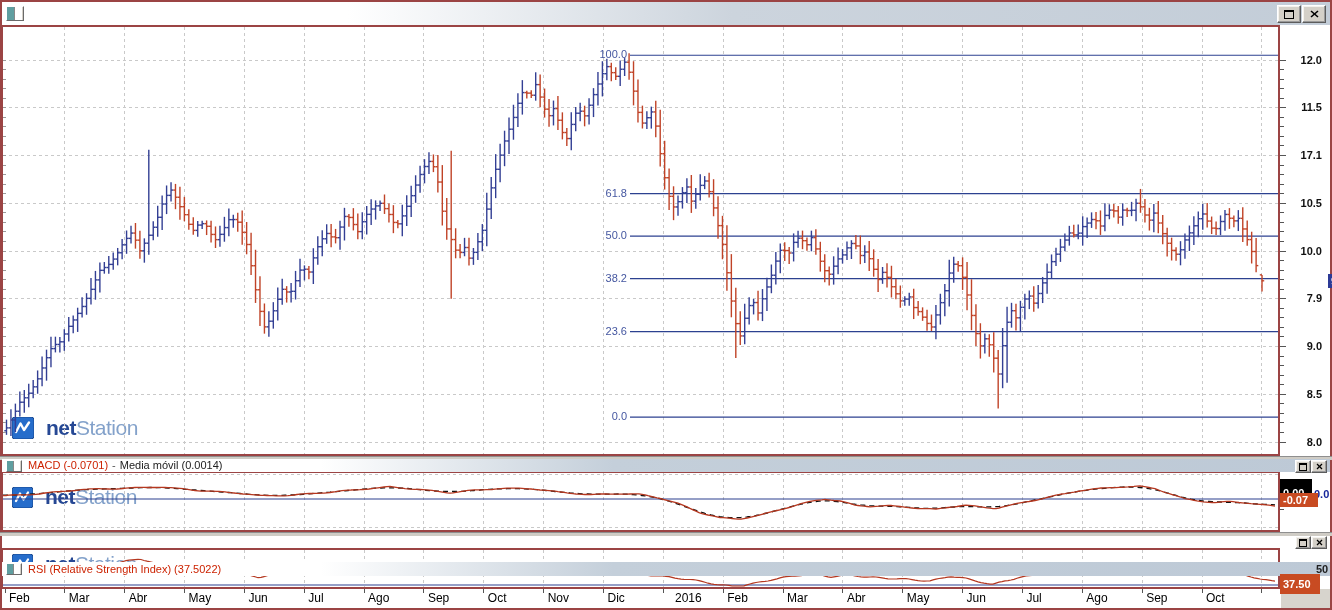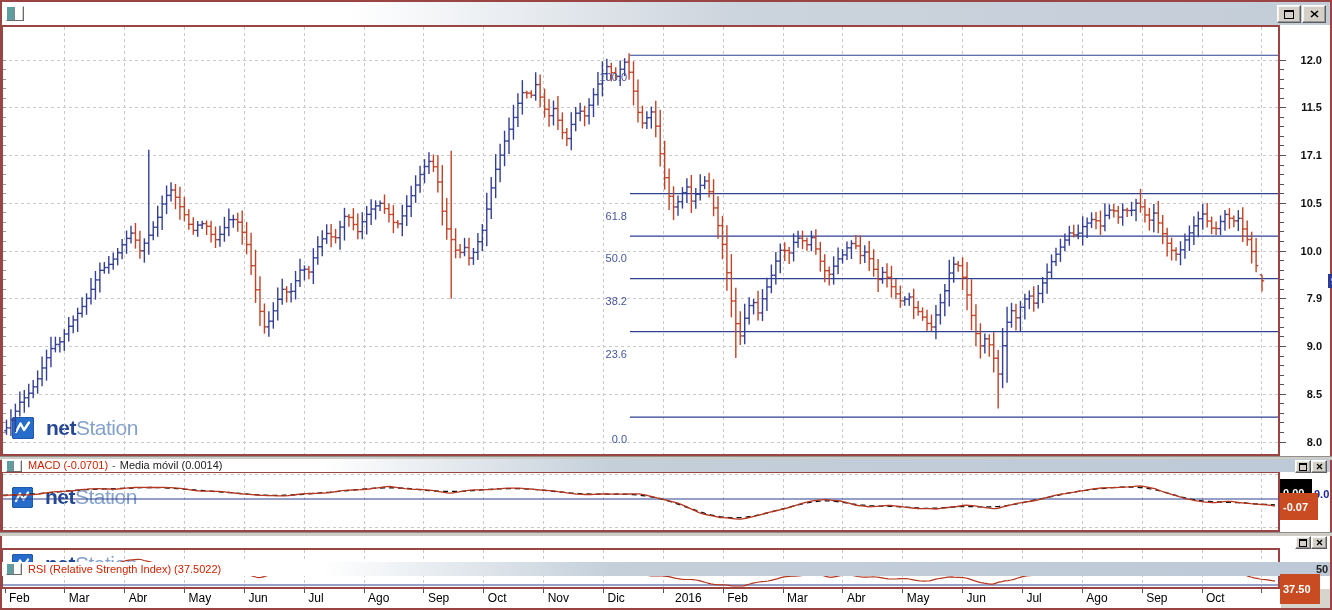--- a/index.html
+++ b/index.html
@@ -31,21 +31,21 @@
   .chart-icon .cellA{background:#5f9ea0;}
   .chart-icon .cellB{background:#ffffff;border-left:1px solid #888;}
   
   .logo{position:absolute;z-index:1;display:flex;align-items:center;gap:12px;opacity:.95;}
   .logo .ntxt{font-size:21px;letter-spacing:-.5px;white-space:pre;}
   .logo .nb{font-weight:bold;color:#1b3f8f;}
   .logo .nl{color:#7d9dc8;}
   
   .pricelabel{position:absolute;z-index:3;width:38px;text-align:right;font-size:11px;font-weight:bold;color:#111;}
   .monthlabel{position:absolute;z-index:3;top:591px;font-size:12px;color:#000;white-space:pre;}
-  .fiblabel{position:absolute;z-index:3;width:50px;text-align:right;font-size:11px;color:#4456a0;margin-top:23px;}
+  .fiblabel{position:absolute;z-index:3;width:50px;text-align:right;font-size:11px;color:#4456a0;}
   .badge{position:absolute;z-index:4;color:#fff;font-size:11px;font-weight:bold;
          display:flex;align-items:center;padding-left:3px;box-sizing:border-box;}
   .axis-side-label{position:absolute;z-index:3;font-size:11px;font-weight:bold;}
   .graycorner{position:absolute;z-index:3;left:1281px;top:589px;width:49px;height:19px;background:#d7d4cd;}
 </style>
 </head>
 <body>
 
 <div id="window">
 
@@ -1752,24 +1752,24 @@
     </div>
   <div class="winbtn" style="left:1311px;top:536px;width:14px;height:11px;z-index:4;">
     <svg width="7" height="7">
         <line x1="1" y1="1" x2="6" y2="6" stroke="#000" stroke-width="1.3"></line>
         <line x1="6" y1="1" x2="1" y2="6" stroke="#000" stroke-width="1.3"></line>
       </svg>
   </div>
 
   <div class="badge" style="left:1280px;top:274px;width:38px;height:14px;background:#2c3a96;margin-left:48px;">9.688</div>
   <div class="badge" style="left:1280px;top:479px;width:32px;height:28px;background:#000;">0.00</div>
-  <div class="badge" style="left:1280px;top:493px;width:38px;height:27px;background:#c84b22;">-0.07</div>
+  <div class="badge" style="left:1280px;top:493px;width:38px;height:14px;background:#c84b22;">-0.07</div>
   <div class="axis-side-label" style="left:1314px;top:488px;color:#16269a;">0.0</div>
   <div class="axis-side-label" style="left:1316px;top:563px;color:#222;">50</div>
-  <div class="badge" style="left:1280px;top:574px;width:40px;height:30px;background:#c84b22;">37.50</div>
+  <div class="badge" style="left:1280px;top:574px;width:40px;height:20px;background:#c84b22;">37.50</div>
 
   <div class="graycorner"></div>
 
   <div id="price-axis">
       <div class="pricelabel" style="left: 1284px; top: 53.5px;">12.0</div>
       <div class="pricelabel" style="left: 1284px; top: 101.25px;">11.5</div>
       <div class="pricelabel" style="left: 1284px; top: 149px;">17.1</div>
       <div class="pricelabel" style="left: 1284px; top: 196.75px;">10.5</div>
       <div class="pricelabel" style="left: 1284px; top: 244.5px;">10.0</div>
       <div class="pricelabel" style="left: 1284px; top: 292.25px;">7.9</div>

